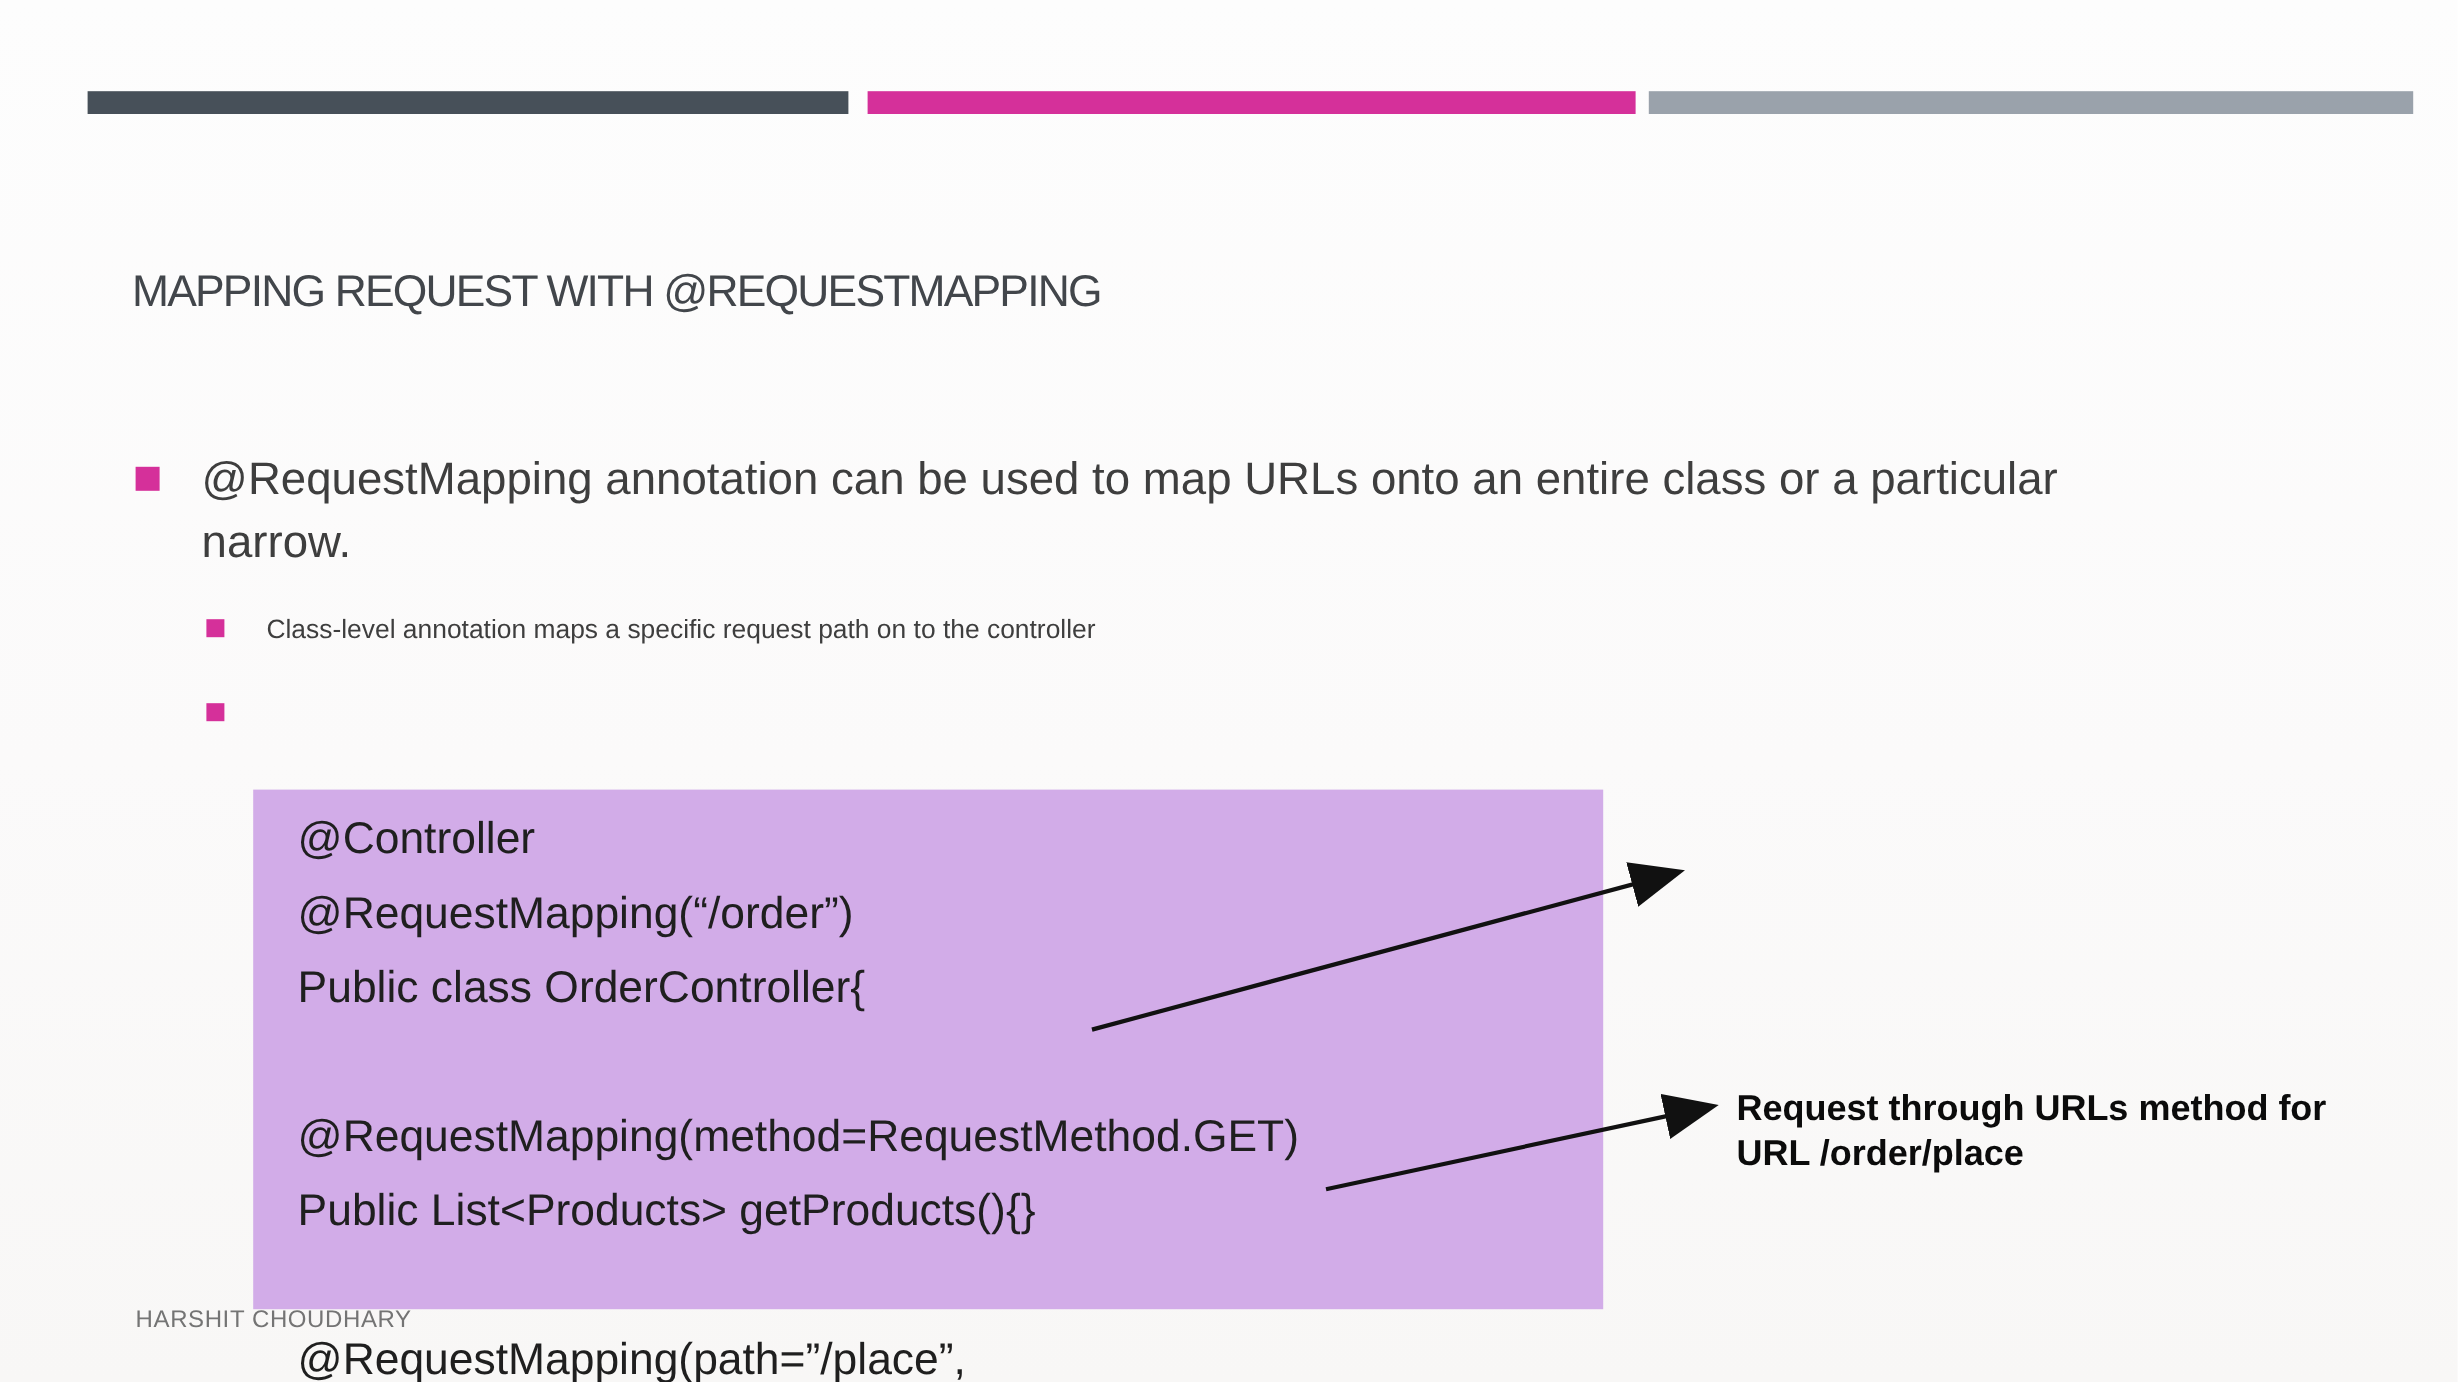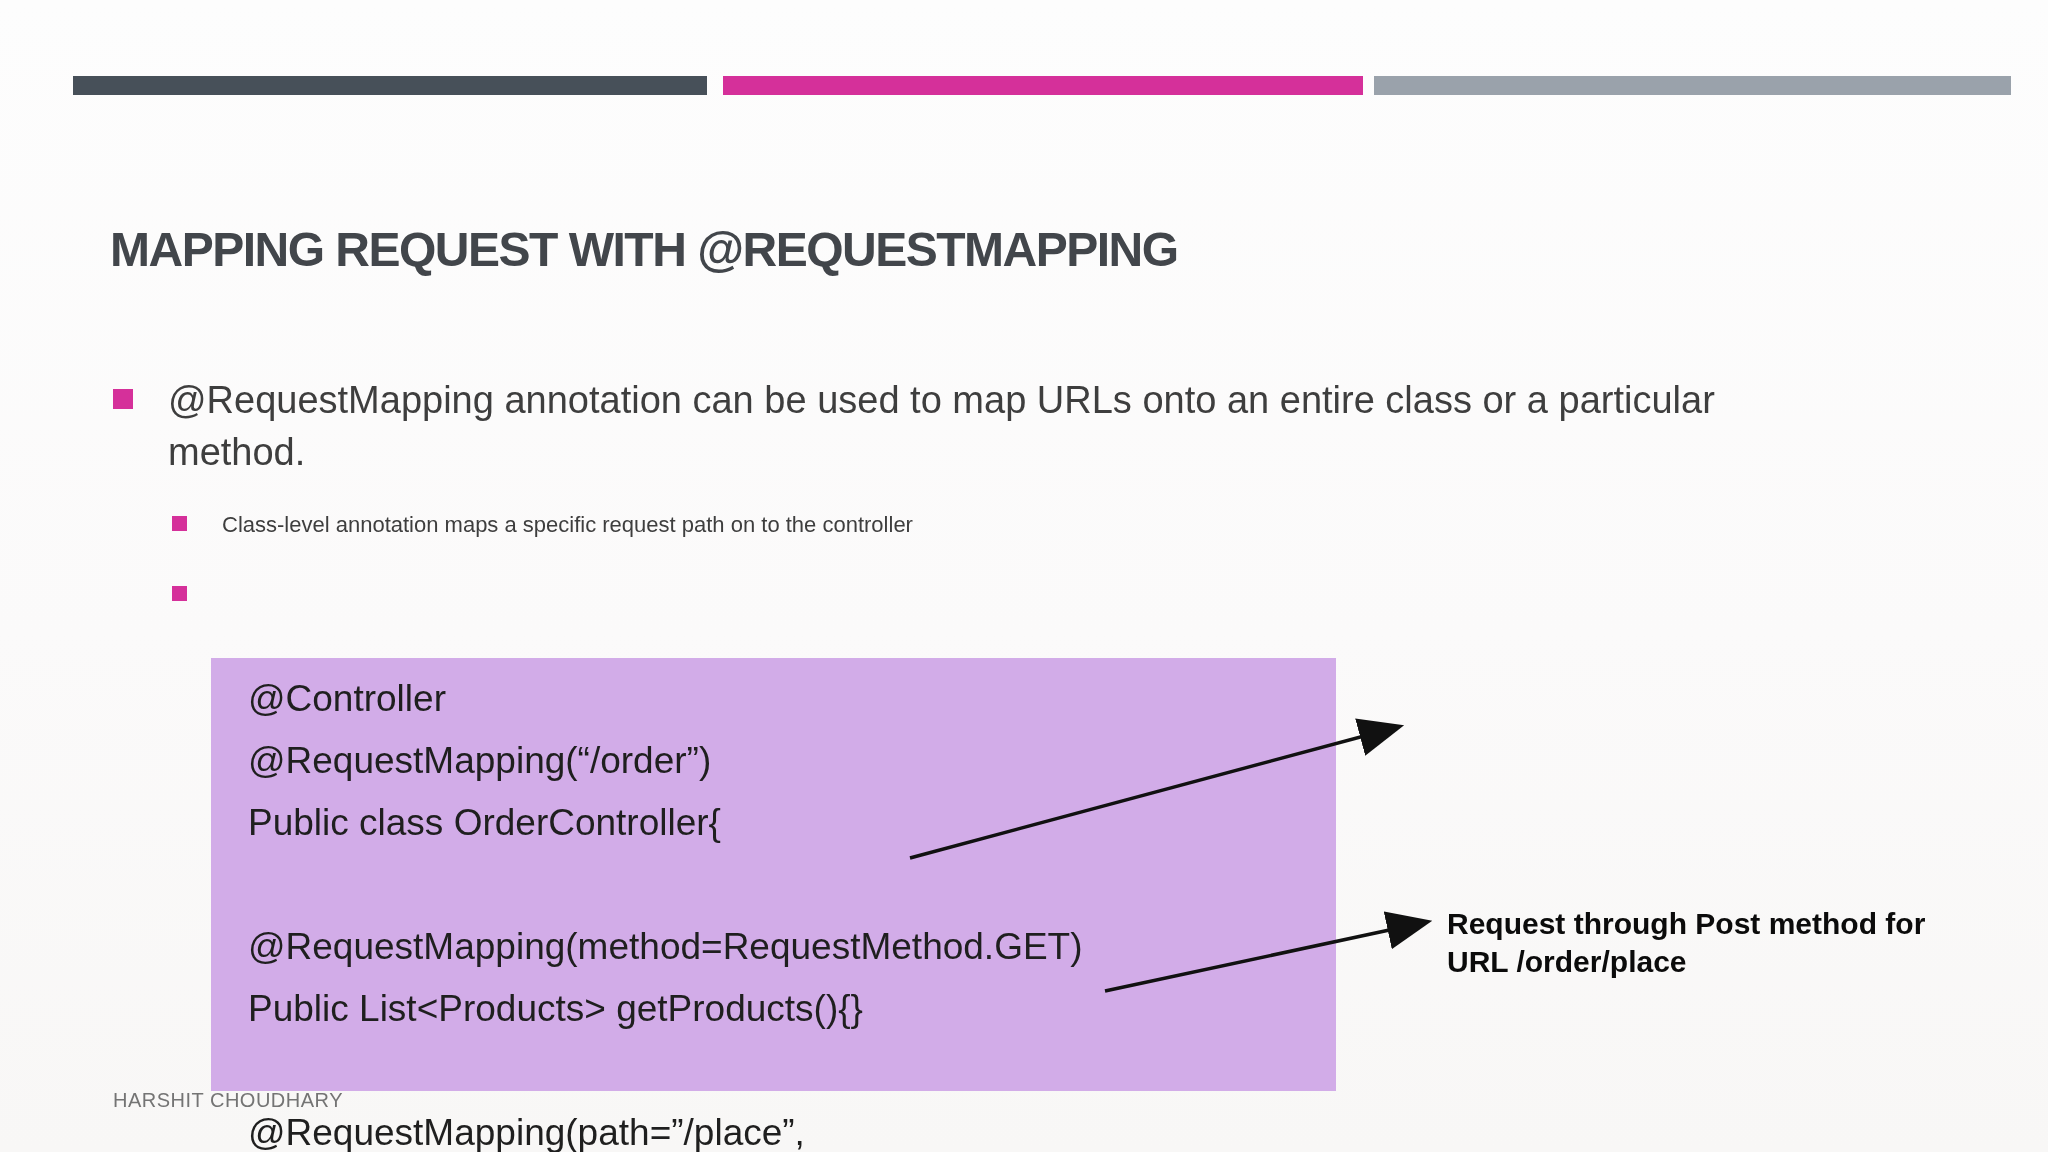--- a/index.html
+++ b/index.html
@@ -16,23 +16,23 @@
     overflow:hidden;
   }
   
   .bar{position:absolute;top:76px;height:19px;}
   .bar-dark{left:73px;width:634px;background:#475059;}
   .bar-pink{left:723px;width:640px;background:#d5309a;}
   .bar-gray{left:1374px;width:637px;background:#9aa2ab;}
 
   .title{
     position:absolute;left:110px;top:222px;
-    font-size:48px;letter-spacing:-1.5px;
+    font-size:37px;letter-spacing:-1.5px;
     color:#42464b;white-space:nowrap;
-    font-weight:700;
+    font-weight:400;
   }
 
   .bullet-sq{position:absolute;background:#d5309a;}
   .b1-sq{left:113px;top:389px;width:20px;height:20px;}
   .b2a-sq{left:172px;top:516px;width:15px;height:15px;}
   .b2b-sq{left:172px;top:586px;width:15px;height:15px;}
 
   .b1-text{
     position:absolute;left:168px;top:374px;width:1660px;
     font-size:38px;line-height:52px;color:#3e3e3e;
@@ -73,21 +73,21 @@
 
 <div class="slide">
 
   <div class="bar bar-dark"></div>
   <div class="bar bar-pink"></div>
   <div class="bar bar-gray"></div>
 
   <div class="title">MAPPING REQUEST WITH @REQUESTMAPPING</div>
 
   <div class="bullet-sq b1-sq"></div>
-  <div class="b1-text">@RequestMapping annotation can be used to map URLs onto an entire class or a particular method.</div>
+  <div class="b1-text">@RequestMapping annotation can be used to map URLs onto an entire class or a particular narrow.</div>
 
   <div class="bullet-sq b2a-sq"></div>
   <div class="b2-text b2a-text">Class-level annotation maps a specific request path on to the controller</div>
 
   <div class="bullet-sq b2b-sq"></div>
 
   <div class="code-box"></div>
   <div class="code-text">@Controller
 @RequestMapping(“/order”)
 Public class OrderController{
@@ -102,17 +102,17 @@
   <svg class="arrows" viewBox="0 0 2048 1152" xmlns="http://www.w3.org/2000/svg">
     <defs>
       <marker id="arrowhead" markerWidth="13" markerHeight="11" refX="10" refY="5.5" orient="auto">
         <polygon points="0 0, 13 5.5, 0 11" fill="#111"></polygon>
       </marker>
     </defs>
     <line x1="910" y1="858" x2="1394" y2="728" stroke="#111" stroke-width="3.5" marker-end="url(#arrowhead)"></line>
     <line x1="1105" y1="991" x2="1422" y2="923" stroke="#111" stroke-width="3.5" marker-end="url(#arrowhead)"></line>
   </svg>
 
-  <div class="callout callout-post">Request through Post method for URL /order/place</div>
+  <div class="callout callout-post">Request through URLs method for URL /order/place</div>
 
   <div class="footer">HARSHIT CHOUDHARY</div>
 
 </div>
 
 </body></html>

